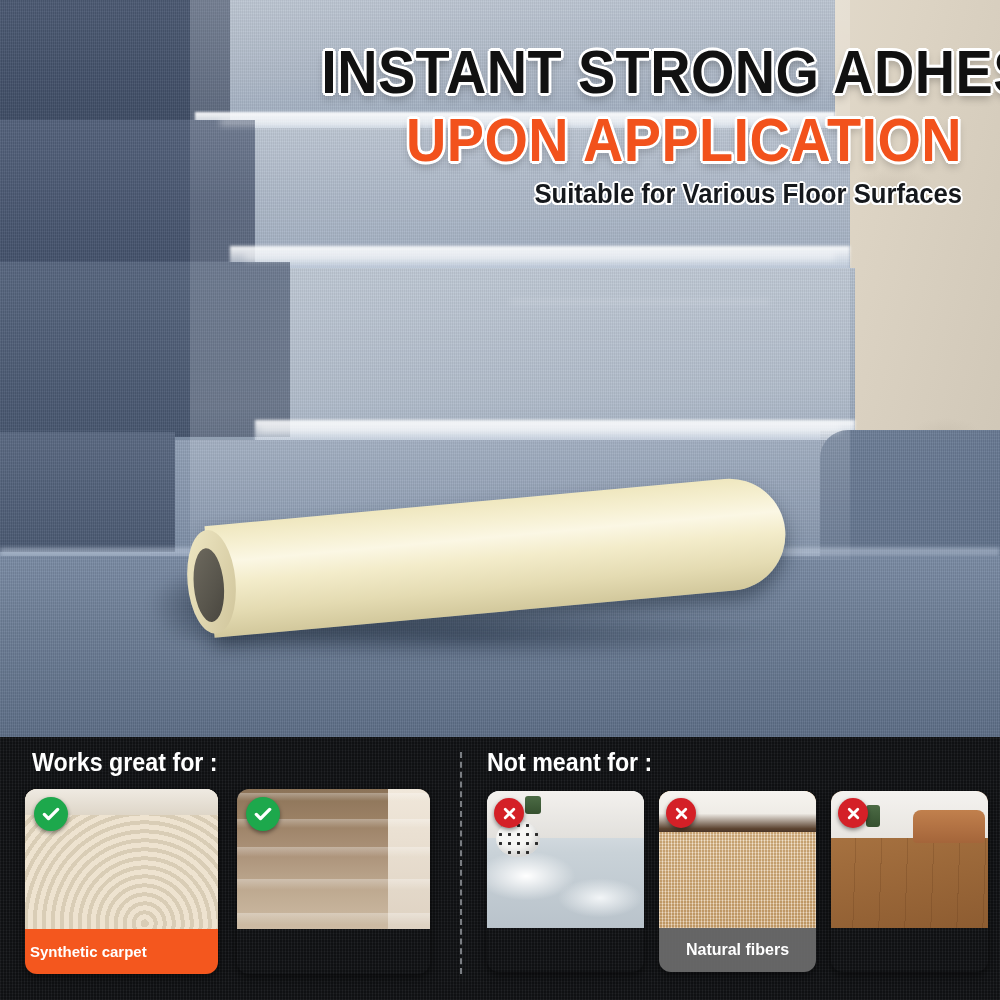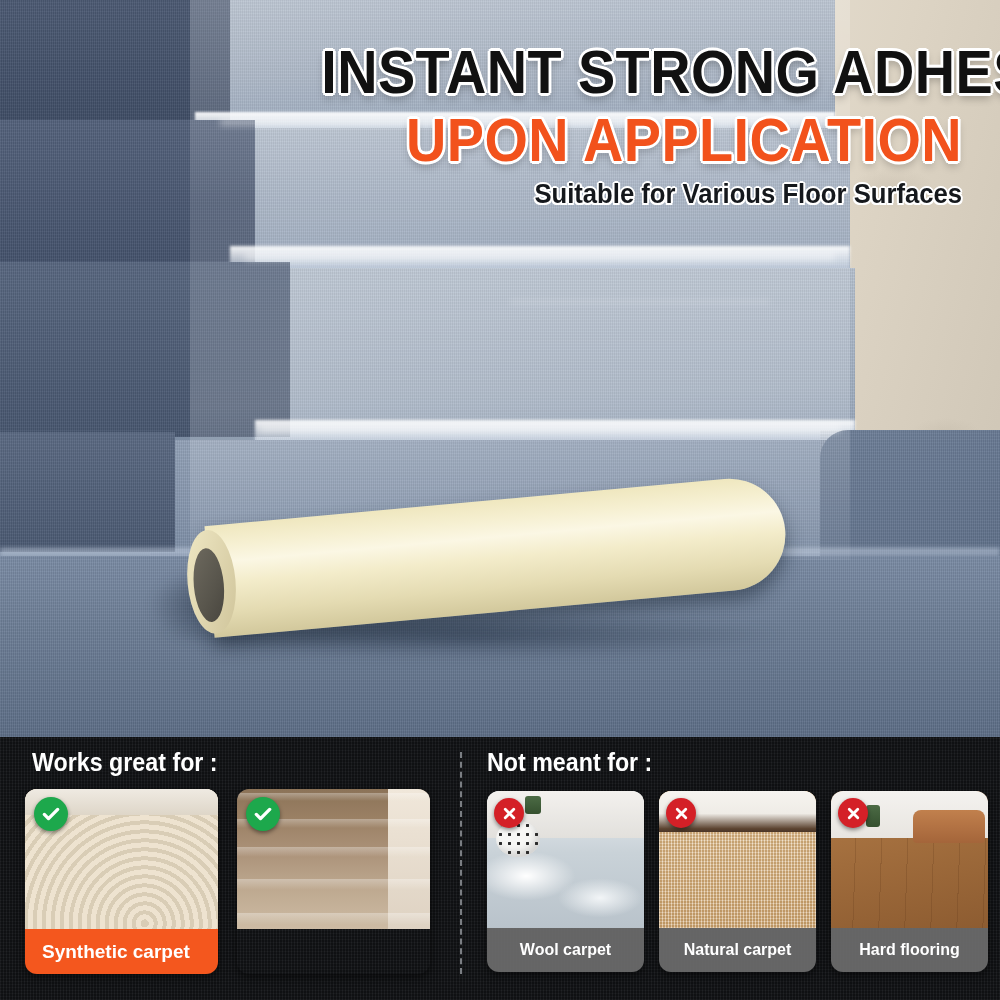--- a/index.html
+++ b/index.html
@@ -198,21 +198,21 @@
     position:absolute; left:0; right:0; bottom:0;
     display:flex; align-items:center;
     color:#fff; font-weight:bold; white-space:nowrap;
   }
   .card.good .label{ background:#f4571e; }
   .card.bad  .label{ background:rgba(108,108,108,.92); }
 
   
   .card.good{ width:193px; height:185px; top:789px; }
   .card.good .photo{ height:140px; }
-  .card.good .label{ height:45px; font-size:19px; padding-left:17px; }
+  .card.good .label{ height:45px; font-size:15px; padding-left:5px; }
   #card-synthetic{ left:25px; }
   #card-stairs{ left:237px; }
 
   
   .card.bad{ width:157px; height:181px; top:791px; }
   .card.bad .photo{ height:137px; }
   .card.bad .label{ height:44px; font-size:16px; justify-content:center; }
   #card-wool{ left:487px; }
   #card-fibers{ left:659px; }
   #card-hard{ left:831px; }
@@ -393,49 +393,47 @@
 </div>
 
 <div class="card bad" id="card-wool">
   <div class="photo">
     <div class="ph-wool">
       <div class="room"></div>
       <div class="plant" style="left:24%; top:4%; width:16px; height:18px;"></div>
       <div class="pouf"></div>
     </div>
   </div>
-  <div class="label">Wool carpet</div>
 </div>
 <div class="badge no" style="left:494px; top:798px;">
   <svg width="17" height="17" viewBox="0 0 24 24">
       <path d="M6 6l12 12M18 6L6 18" stroke="#fff" stroke-width="4" stroke-linecap="round"></path>
     </svg>
 </div>
 
 <div class="card bad" id="card-fibers">
   <div class="photo">
     <div class="ph-fibers">
         <div class="room"></div>
       </div>
   </div>
-  <div class="label">Natural carpet</div>
+  <div class="label">Natural fibers</div>
 </div>
 <div class="badge no" style="left:666px; top:798px;">
   <svg width="17" height="17" viewBox="0 0 24 24">
       <path d="M6 6l12 12M18 6L6 18" stroke="#fff" stroke-width="4" stroke-linecap="round"></path>
     </svg>
 </div>
 
 <div class="card bad" id="card-hard">
   <div class="photo">
     <div class="ph-hard">
       <div class="room"></div>
       <div class="sofa"></div>
       <div class="plant" style="left:22%; top:10%; width:14px; height:22px;"></div>
     </div>
   </div>
-  <div class="label">Hard flooring</div>
 </div>
 <div class="badge no" style="left:838px; top:798px;">
   <svg width="17" height="17" viewBox="0 0 24 24">
       <path d="M6 6l12 12M18 6L6 18" stroke="#fff" stroke-width="4" stroke-linecap="round"></path>
     </svg>
 </div>
 
 </body></html>

